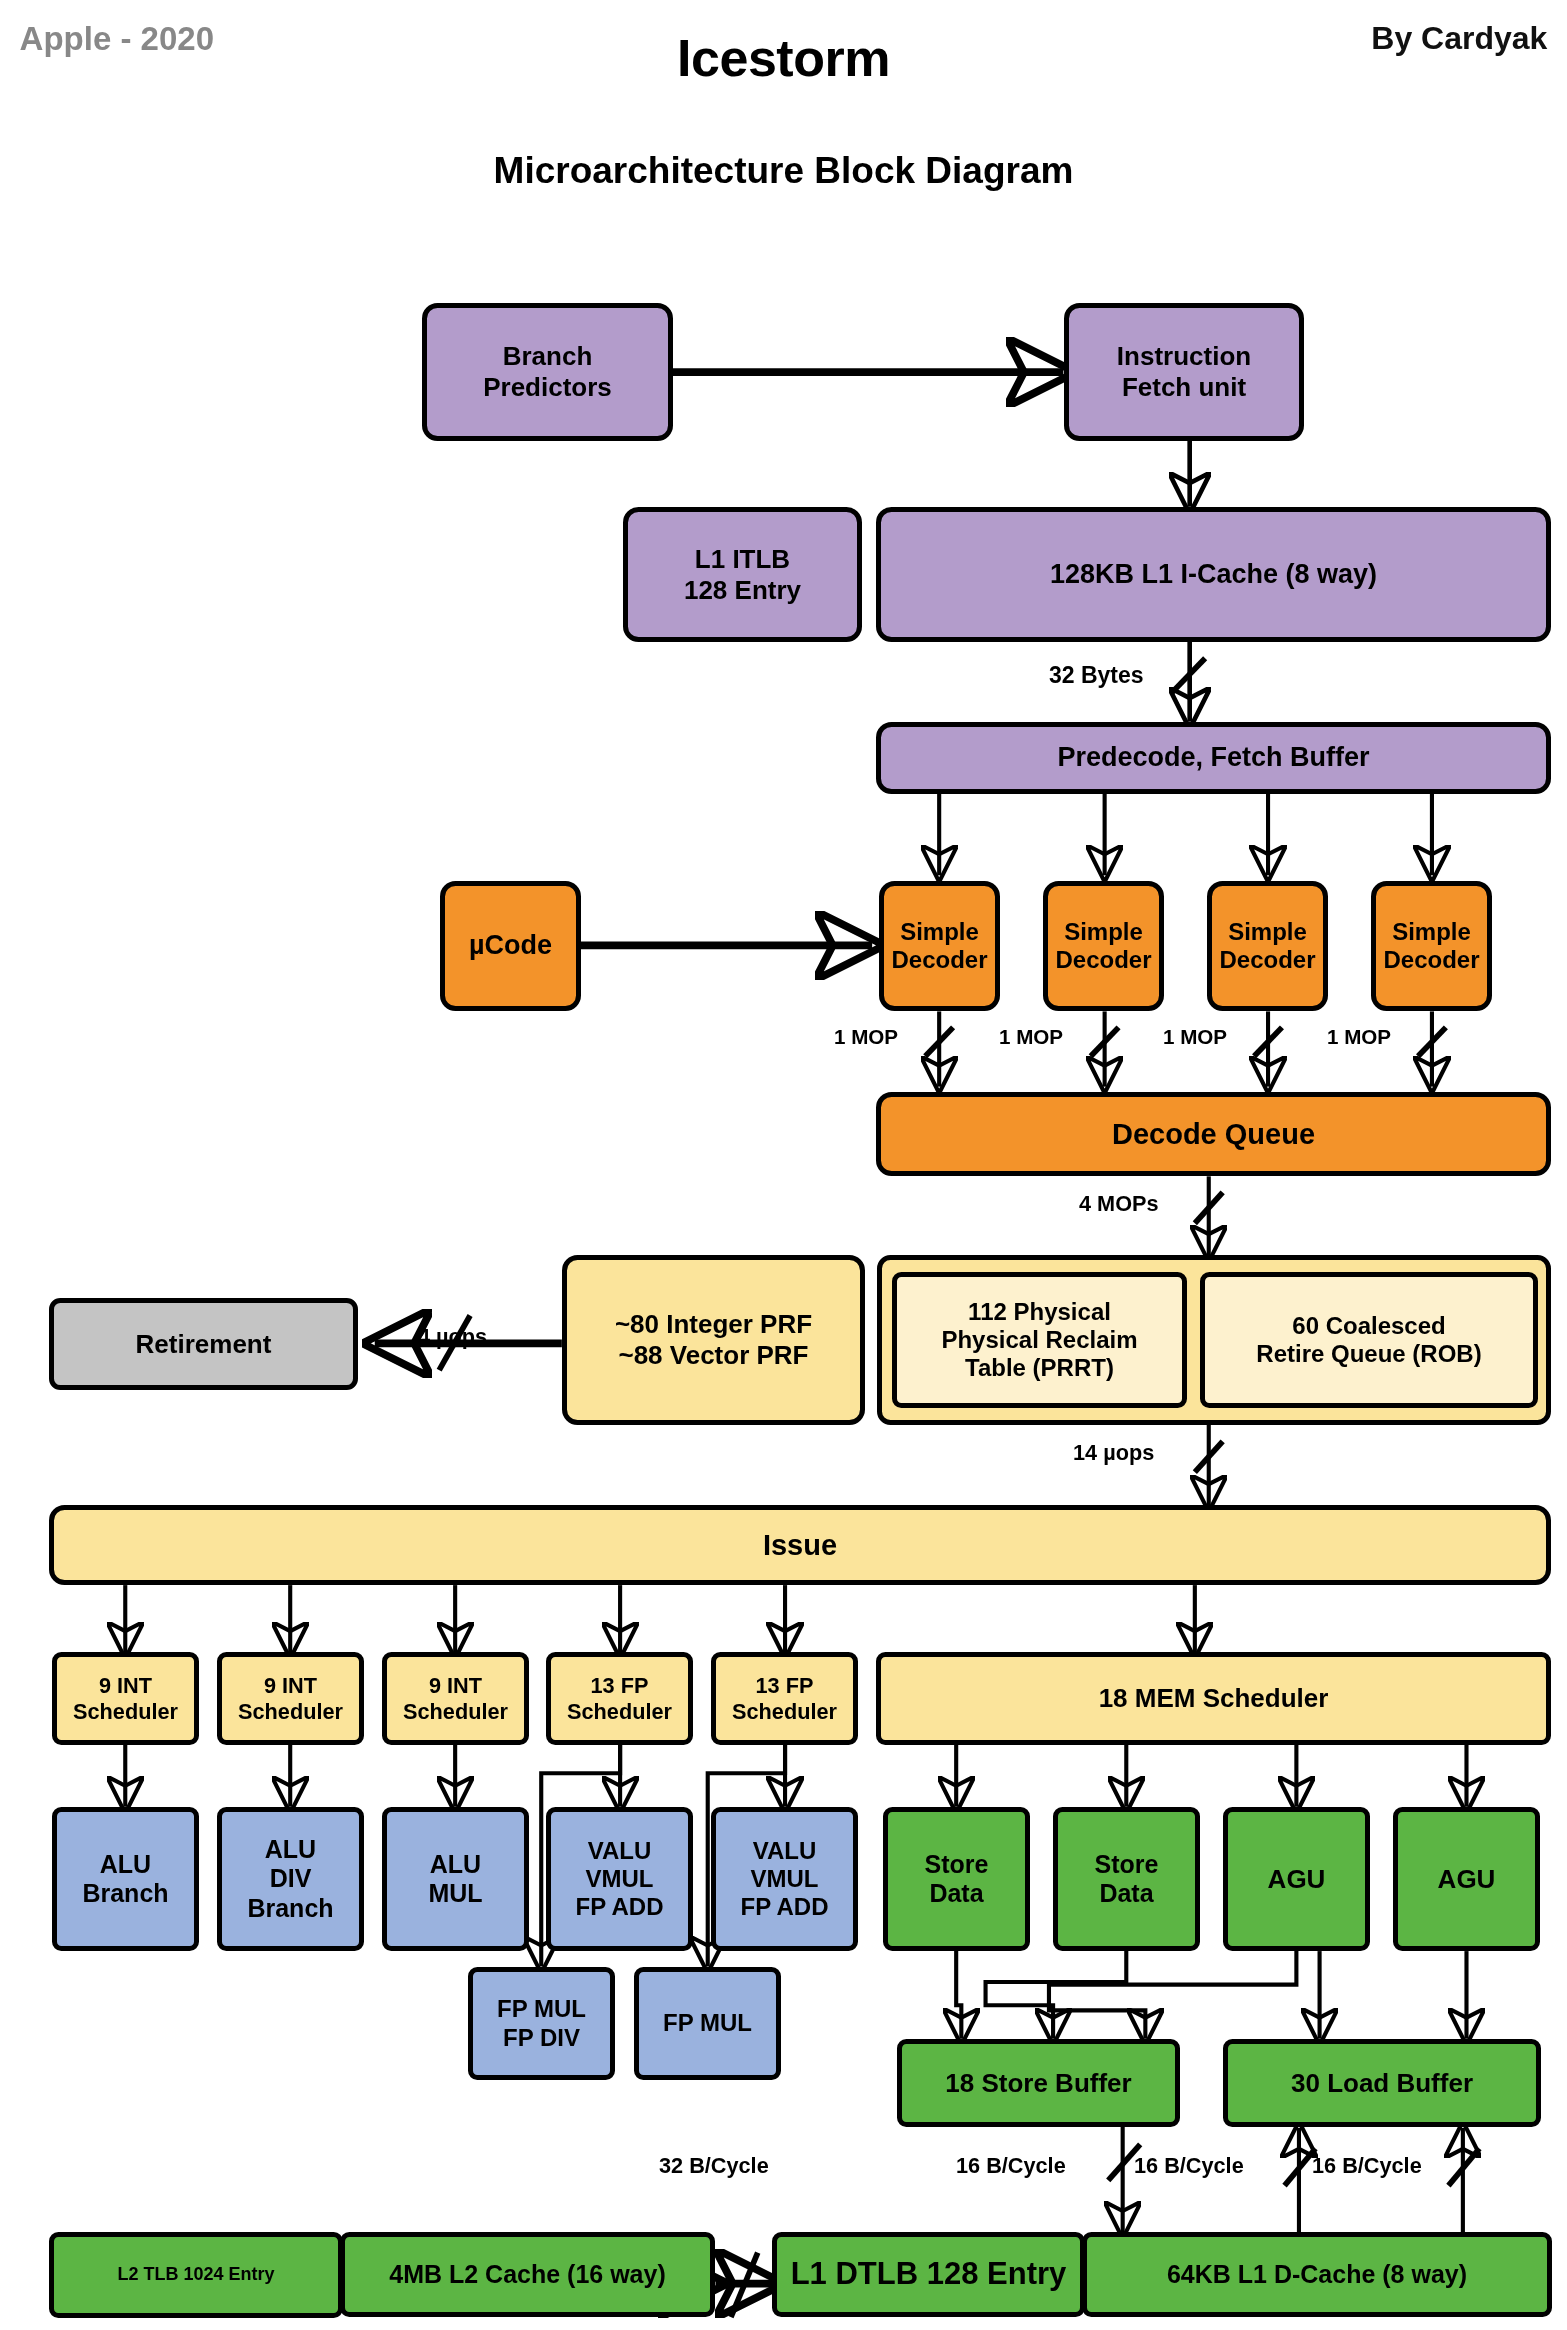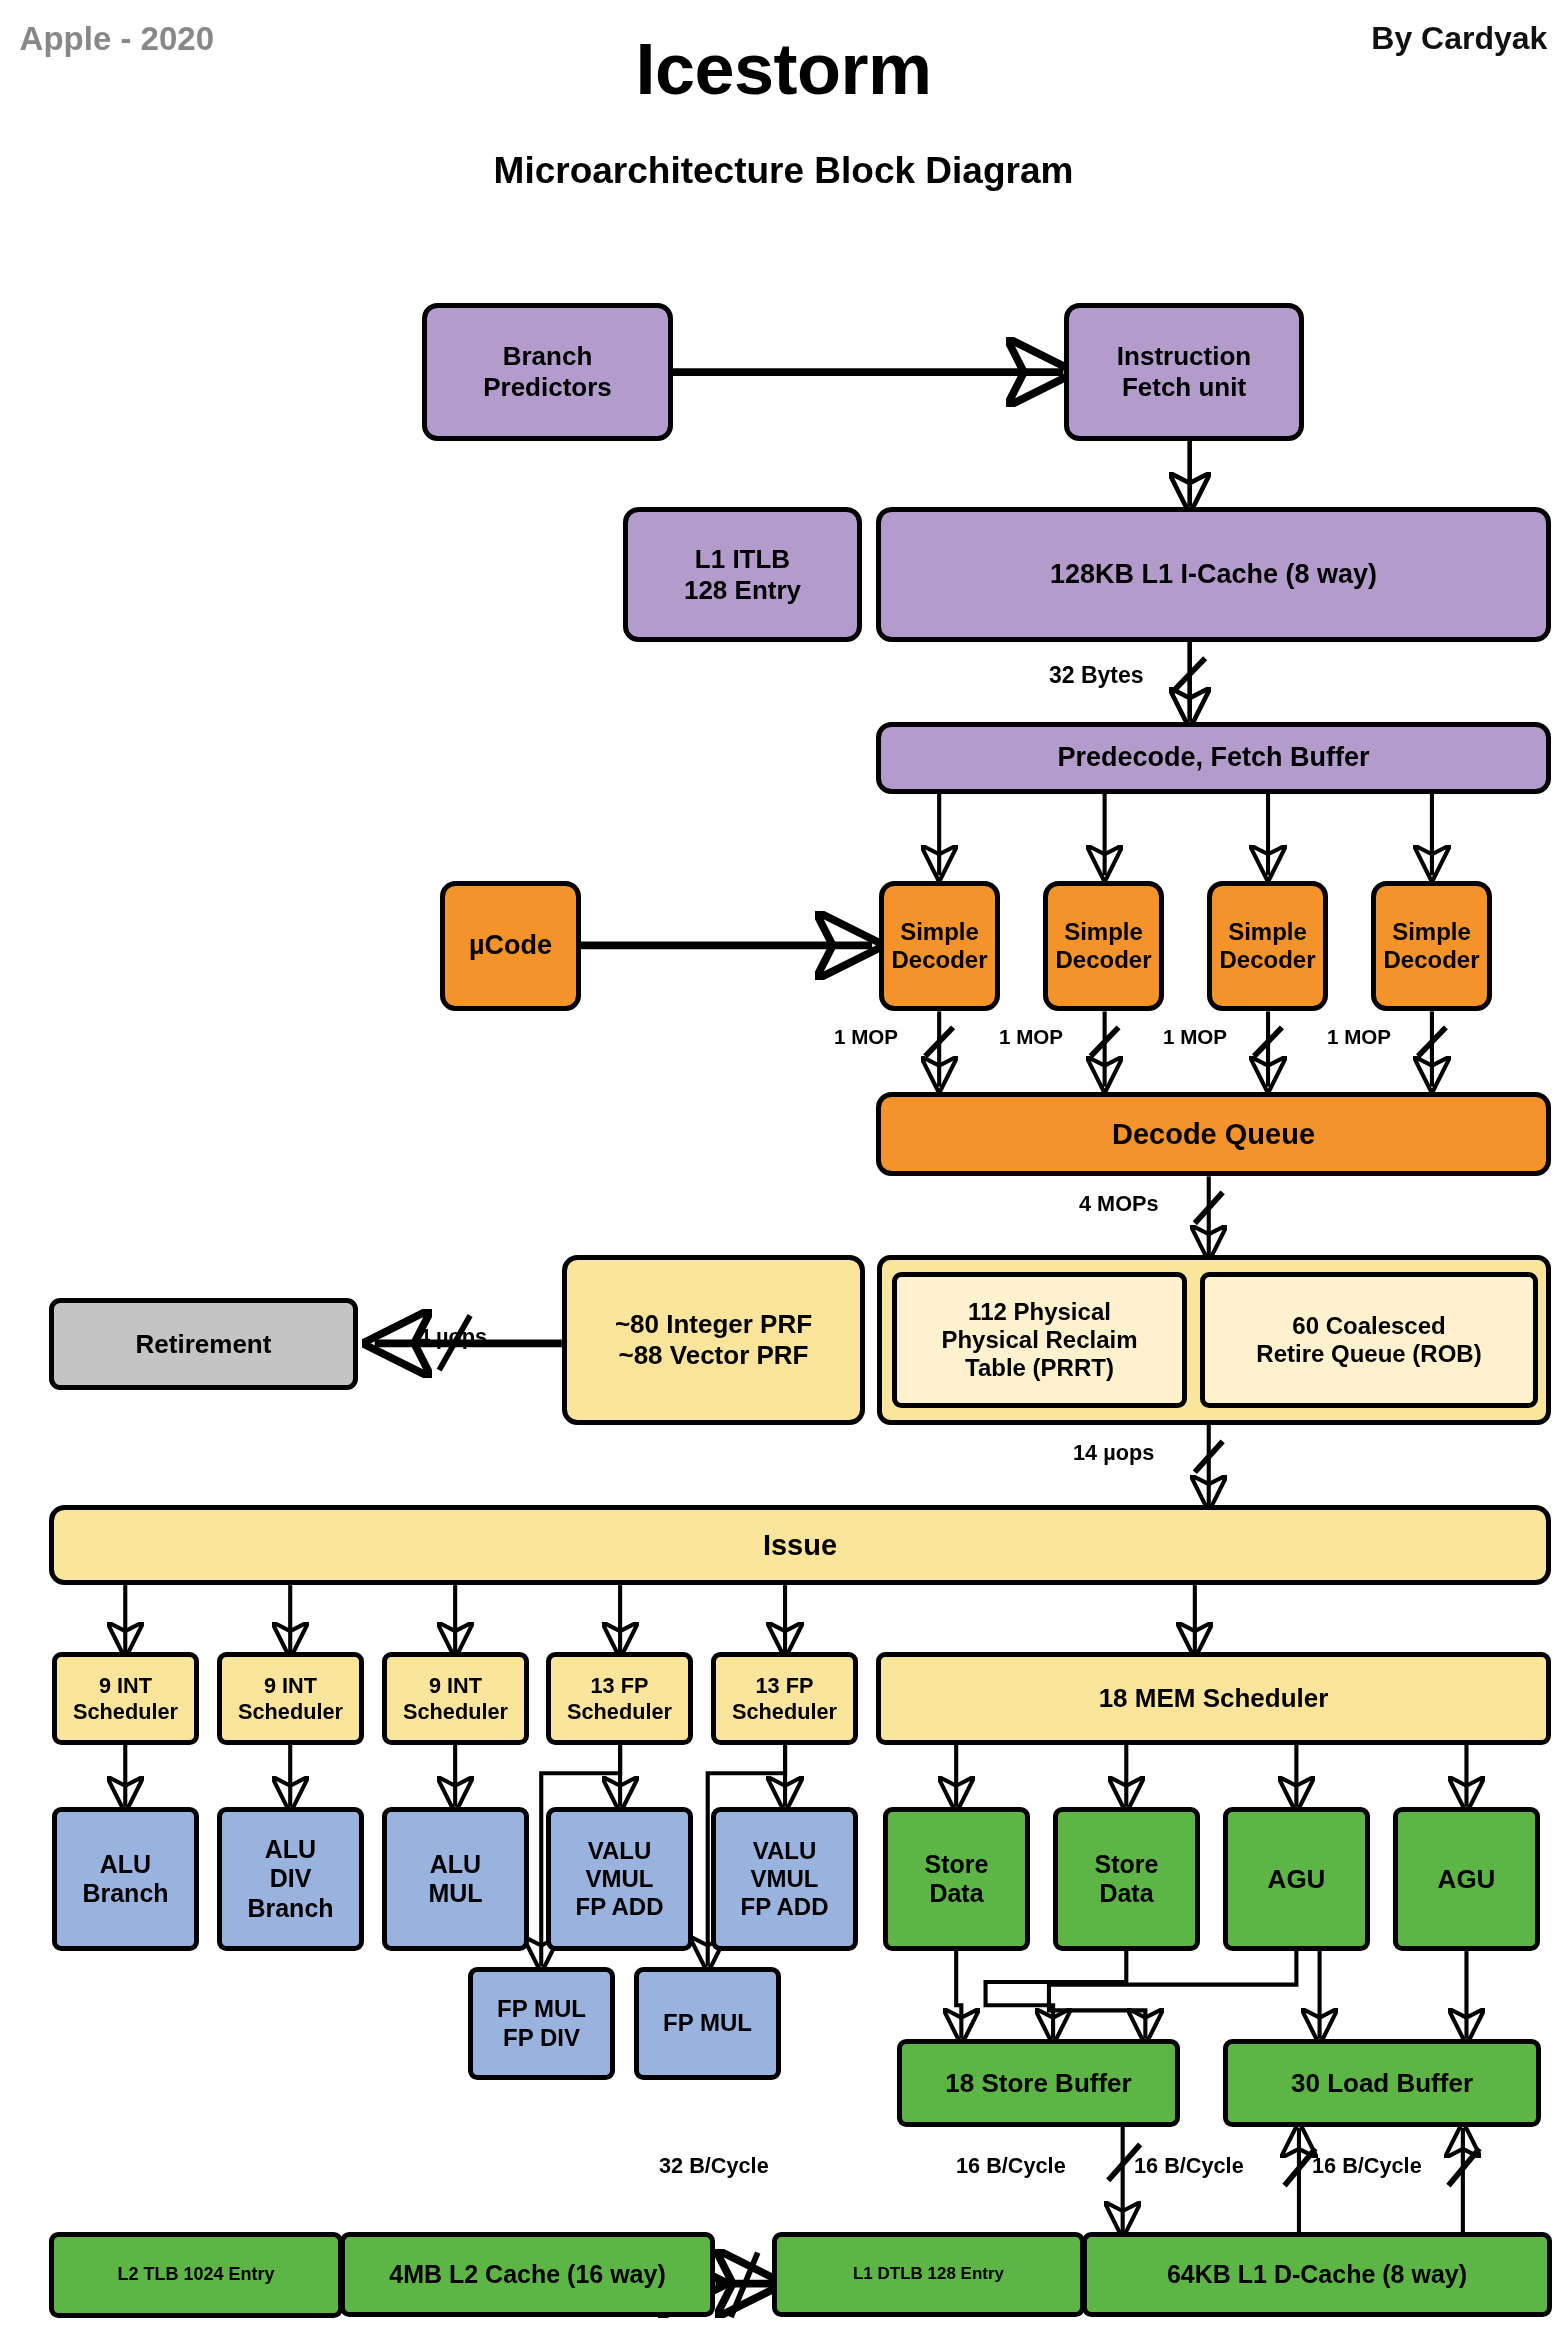--- a/index.html
+++ b/index.html
@@ -5,21 +5,21 @@
   html,body{margin:0;padding:0;background:#fff;}
   body{width:1567px;height:2330px;position:relative;
        font-family:"Liberation Sans","DejaVu Sans",sans-serif;
        -webkit-font-smoothing:antialiased;}
   #stage{position:absolute;left:0;top:0;width:1567px;height:2330px;overflow:hidden;background:#fff;}
 
   
   .hdr{position:absolute;font-weight:bold;color:#000;white-space:nowrap;}
   #vendor{left:19.6px;top:19.6px;font-size:33px;color:#888;}
   #author{right:19.6px;top:19.6px;font-size:32px;color:#111;}
-  #title{left:0;right:0;top:28px;text-align:center;font-size:72px;letter-spacing:-0.5px;}
+  #title{left:0;right:0;top:28px;text-align:center;font-size:52px;letter-spacing:-0.5px;}
   #subtitle{left:0;right:0;top:150px;text-align:center;font-size:37px;}
 
   
   .bx{position:absolute;box-sizing:border-box;border:5.7px solid #000;
       border-radius:15.5px;display:flex;align-items:center;justify-content:center;
       text-align:center;font-weight:bold;color:#000;line-height:1.18;z-index:5;}
   .bx span{display:block;padding:0 5.2px;}
   .purple{background:#B39CCB;}
   .orange{background:#F3932A;}
   .yellow{background:#FBE49B;}
@@ -343,21 +343,21 @@
   <div class="bx green r18" style="left:1223px;top:2039px;width:318px;height:88px;font-size:26px;">
     <span>30 Load Buffer</span>
   </div>
 
   <div class="bx green r18" style="left:49px;top:2232px;width:294px;height:86px;font-size:18px;">
     <span>L2 TLB 1024 Entry</span>
   </div>
   <div class="bx green r18" style="left:340px;top:2232px;width:375px;height:85px;font-size:25px;">
     <span>4MB L2 Cache (16 way)</span>
   </div>
-  <div class="bx green r18" style="left:772px;top:2232px;width:313px;height:85px;font-size:17px;">
+  <div class="bx green r18" style="left:772px;top:2232px;width:313px;height:85px;font-size:31px;">
     <span>L1 DTLB 128 Entry</span>
   </div>
   <div class="bx green r18" style="left:1082px;top:2232px;width:470px;height:85px;font-size:25px;">
     <span>64KB L1 D-Cache (8 way)</span>
   </div>
 
 </div>
 
 
 </body></html>

